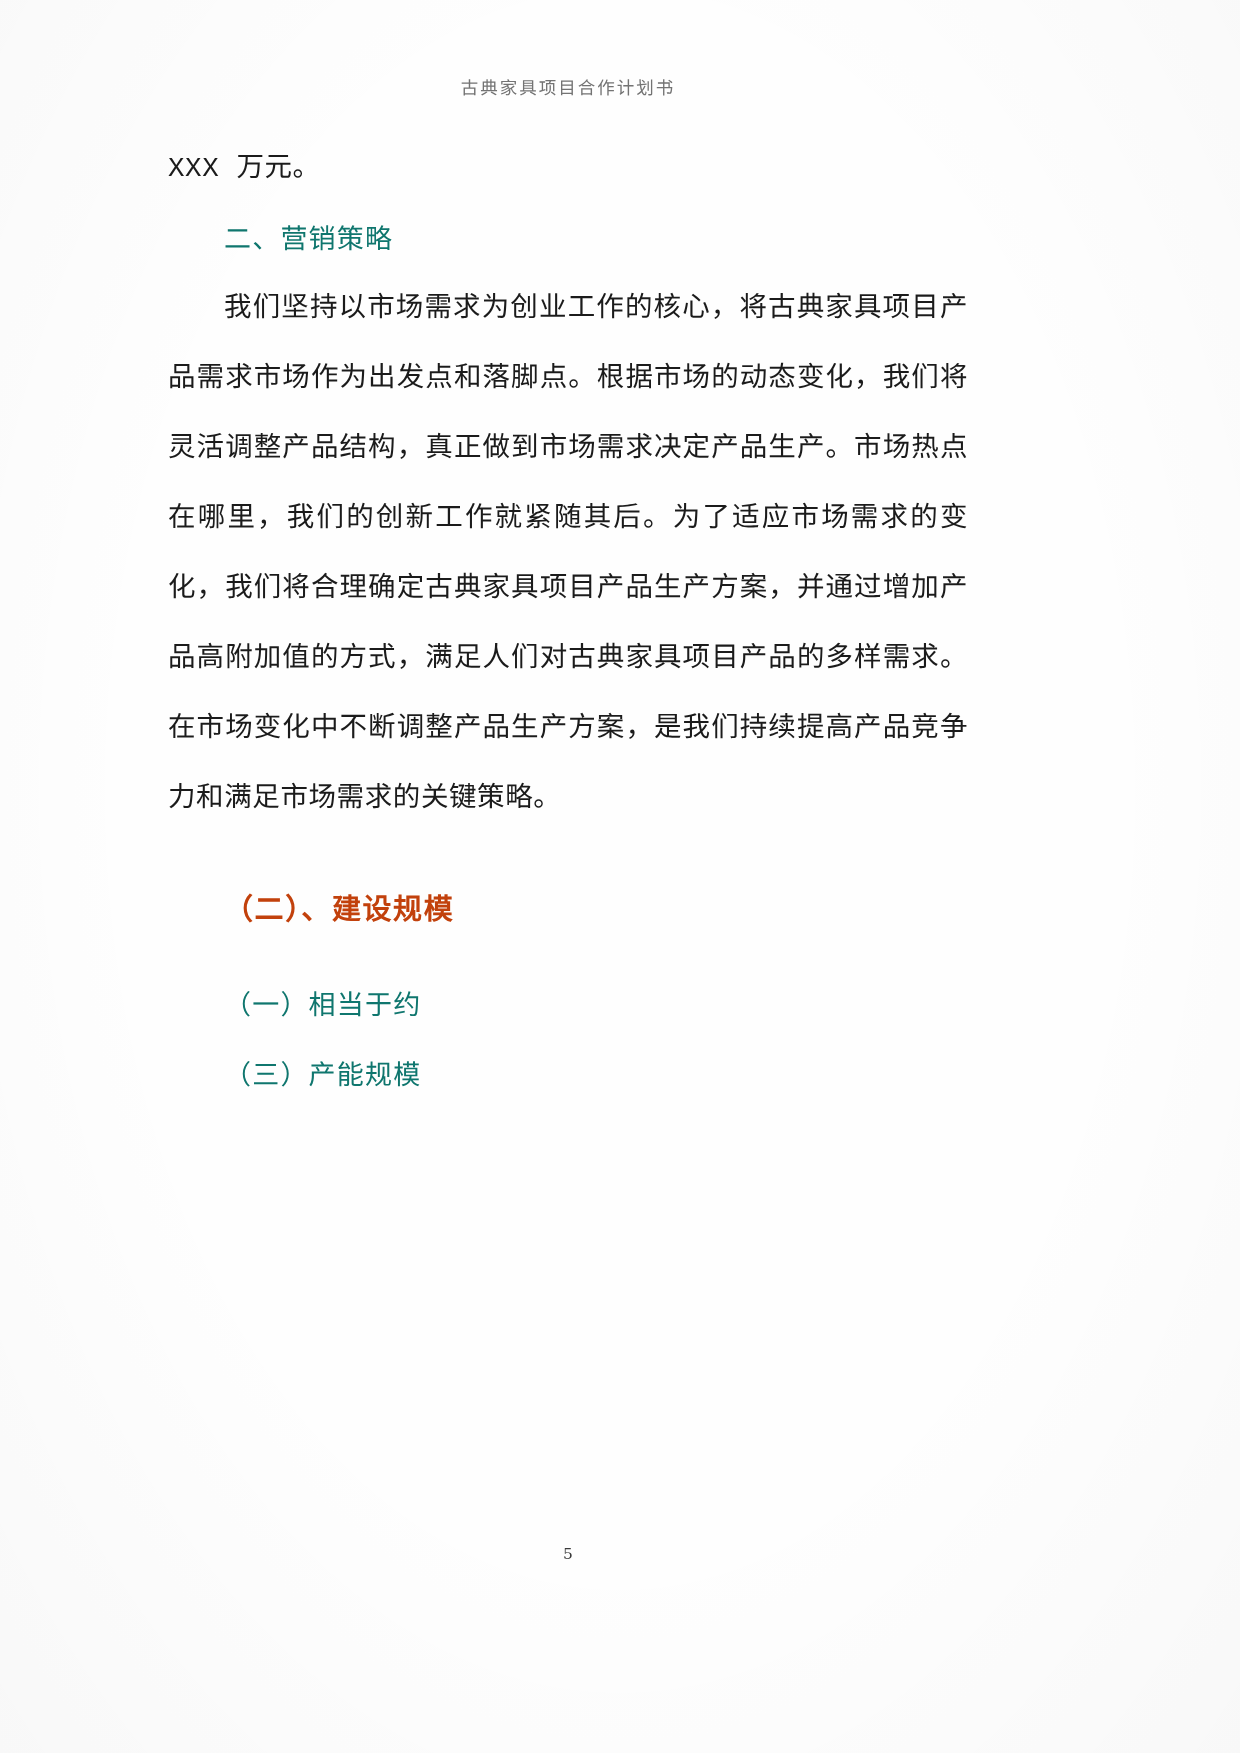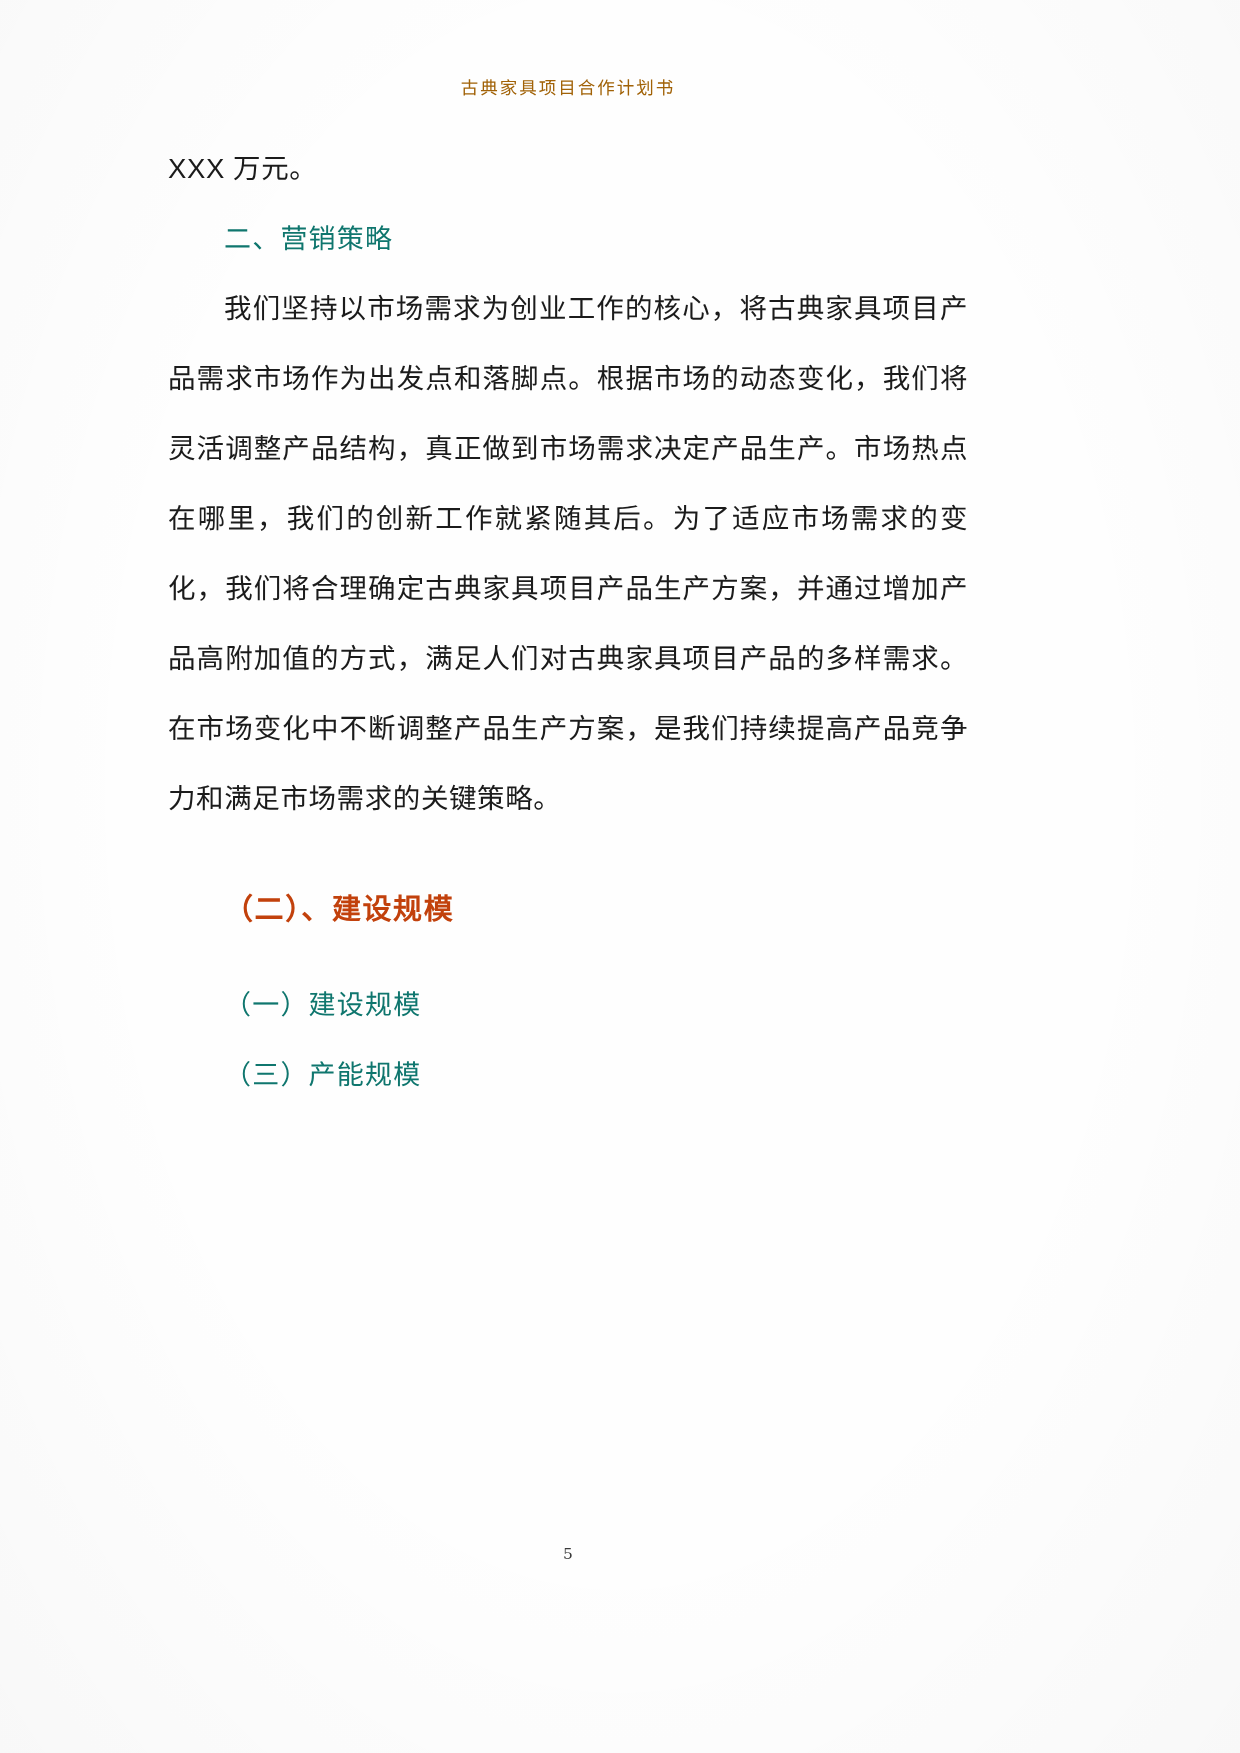--- a/index.html
+++ b/index.html
@@ -44,21 +44,21 @@
 
   
   .doc-header {
     position: absolute;
     top: 74px;
     left: 0;
     width: 800px;
     text-align: center;
     font-size: 17.5px;
     letter-spacing: 2.0px;
-    color: #a16207;
+    color: #737373;
     font-family: "DejaVu Serif", "Liberation Serif", serif;
   }
 
   
   .body-flow {
     position: absolute;
     top: 134px;
     left: 0;
     width: 800px;
   }
@@ -71,21 +71,21 @@
   
   p.para {
     font-size: 27.5px;
     line-height: 70px;
     text-align: justify;
     text-align-last: left;
     text-justify: inter-character;
     text-indent: 56px;
     letter-spacing: 0.6px;
     color: #1b1b1b;
-    font-family: Liberation Sans, sans-serif;
+    font-family: Liberation Mono, monospace;
   }
 
   
   p.para.no-indent {
     text-indent: 0;
   }
 
   
   p.heading-num {
     font-size: 27px;
@@ -138,21 +138,21 @@
       <p class="heading-num">二、营销策略</p>
 
       <p class="para">我们坚持以市场需求为创业工作的核心，将古典家具项目产品需求市场作为出发点和落脚点。根据市场的动态变化，我们将灵活调整产品结构，真正做到市场需求决定产品生产。市场热点在哪里，我们的创新工作就紧随其后。为了适应市场需求的变化，我们将合理确定古典家具项目产品生产方案，并通过增加产品高附加值的方式，满足人们对古典家具项目产品的多样需求。在市场变化中不断调整产品生产方案，是我们持续提高产品竞争力和满足市场需求的关键策略。</p>
 
       <div class="spacer-md"></div>
 
       <h2 class="heading-bold">（二）、建设规模</h2>
 
       <div class="spacer-sm"></div>
 
-      <p class="heading-num">（一）建设规模</p>
+      <p class="heading-num">（一）相当于约</p>
 
 
 
 
       <p class="heading-num">（三）产能规模</p>
 
     </div>
 
     <div class="page-number">5</div>
 

